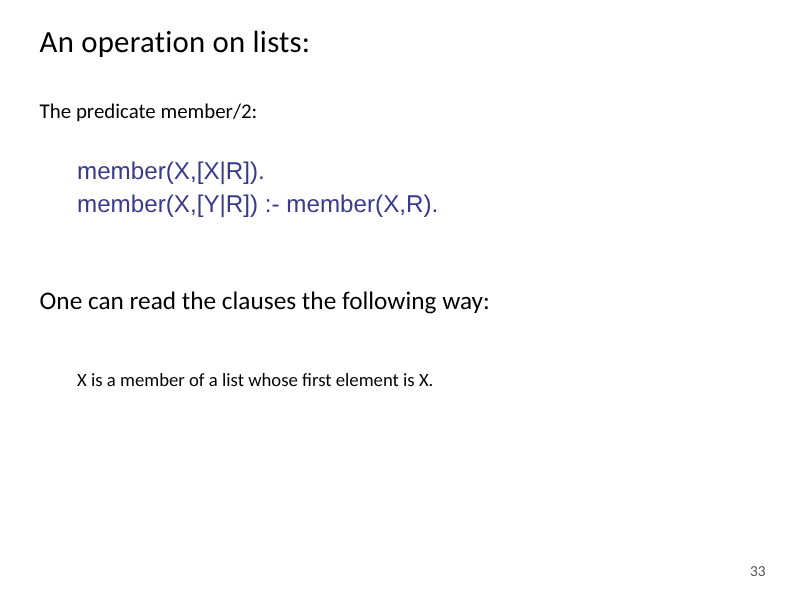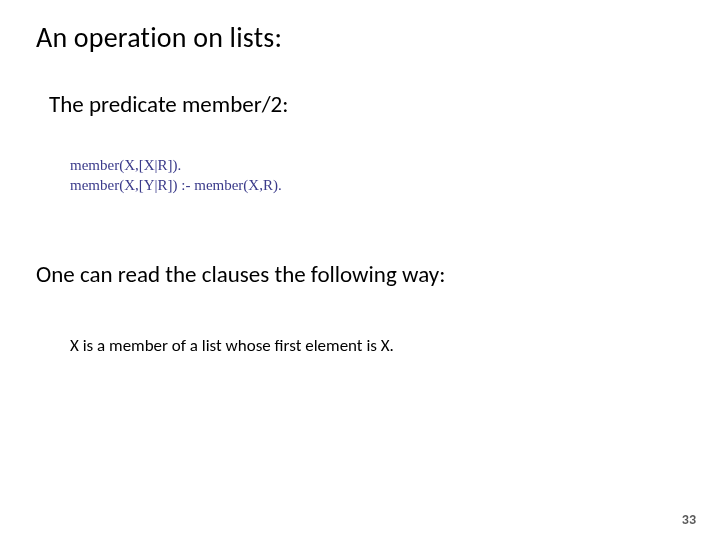--- a/index.html
+++ b/index.html
@@ -23,30 +23,29 @@
     left: 36px;
     top: 20px;
     font-size: 28px;
     font-weight: 400;
     letter-spacing: 0.2px;
   }
   .subtitle {
     position: absolute;
     left: 36px;
     top: 90px;
-    font-size: 23px;
+    font-size: 19px;
     font-weight: 400;
-    margin-left: 13px;
   }
   .code-block {
     position: absolute;
     left: 70px;
-    top: 155px;
-    font-family: Liberation Serif, serif;
-    font-size: 15px;
+    top: 141px;
+    font-family: Liberation Sans, sans-serif;
+    font-size: 22px;
     line-height: 1.35;
     color: #3a3a8a;
     white-space: pre;
   }
   .reading {
     position: absolute;
     left: 36px;
     top: 260px;
     font-size: 23px;
     font-weight: 400;
@@ -58,21 +57,20 @@
     top: 335px;
     font-size: 17px;
     line-height: 1.35;
   }
   .pagenum {
     position: absolute;
     right: 16px;
     bottom: 12px;
     font-size: 14px;
     color: #595959;
-    font-weight: bold;
   }
 </style>
 </head>
 <body>
 
 <div class="slide">
 
   <div class="title">An operation on lists:</div>
 
   <div class="subtitle">The predicate member/2:</div>

